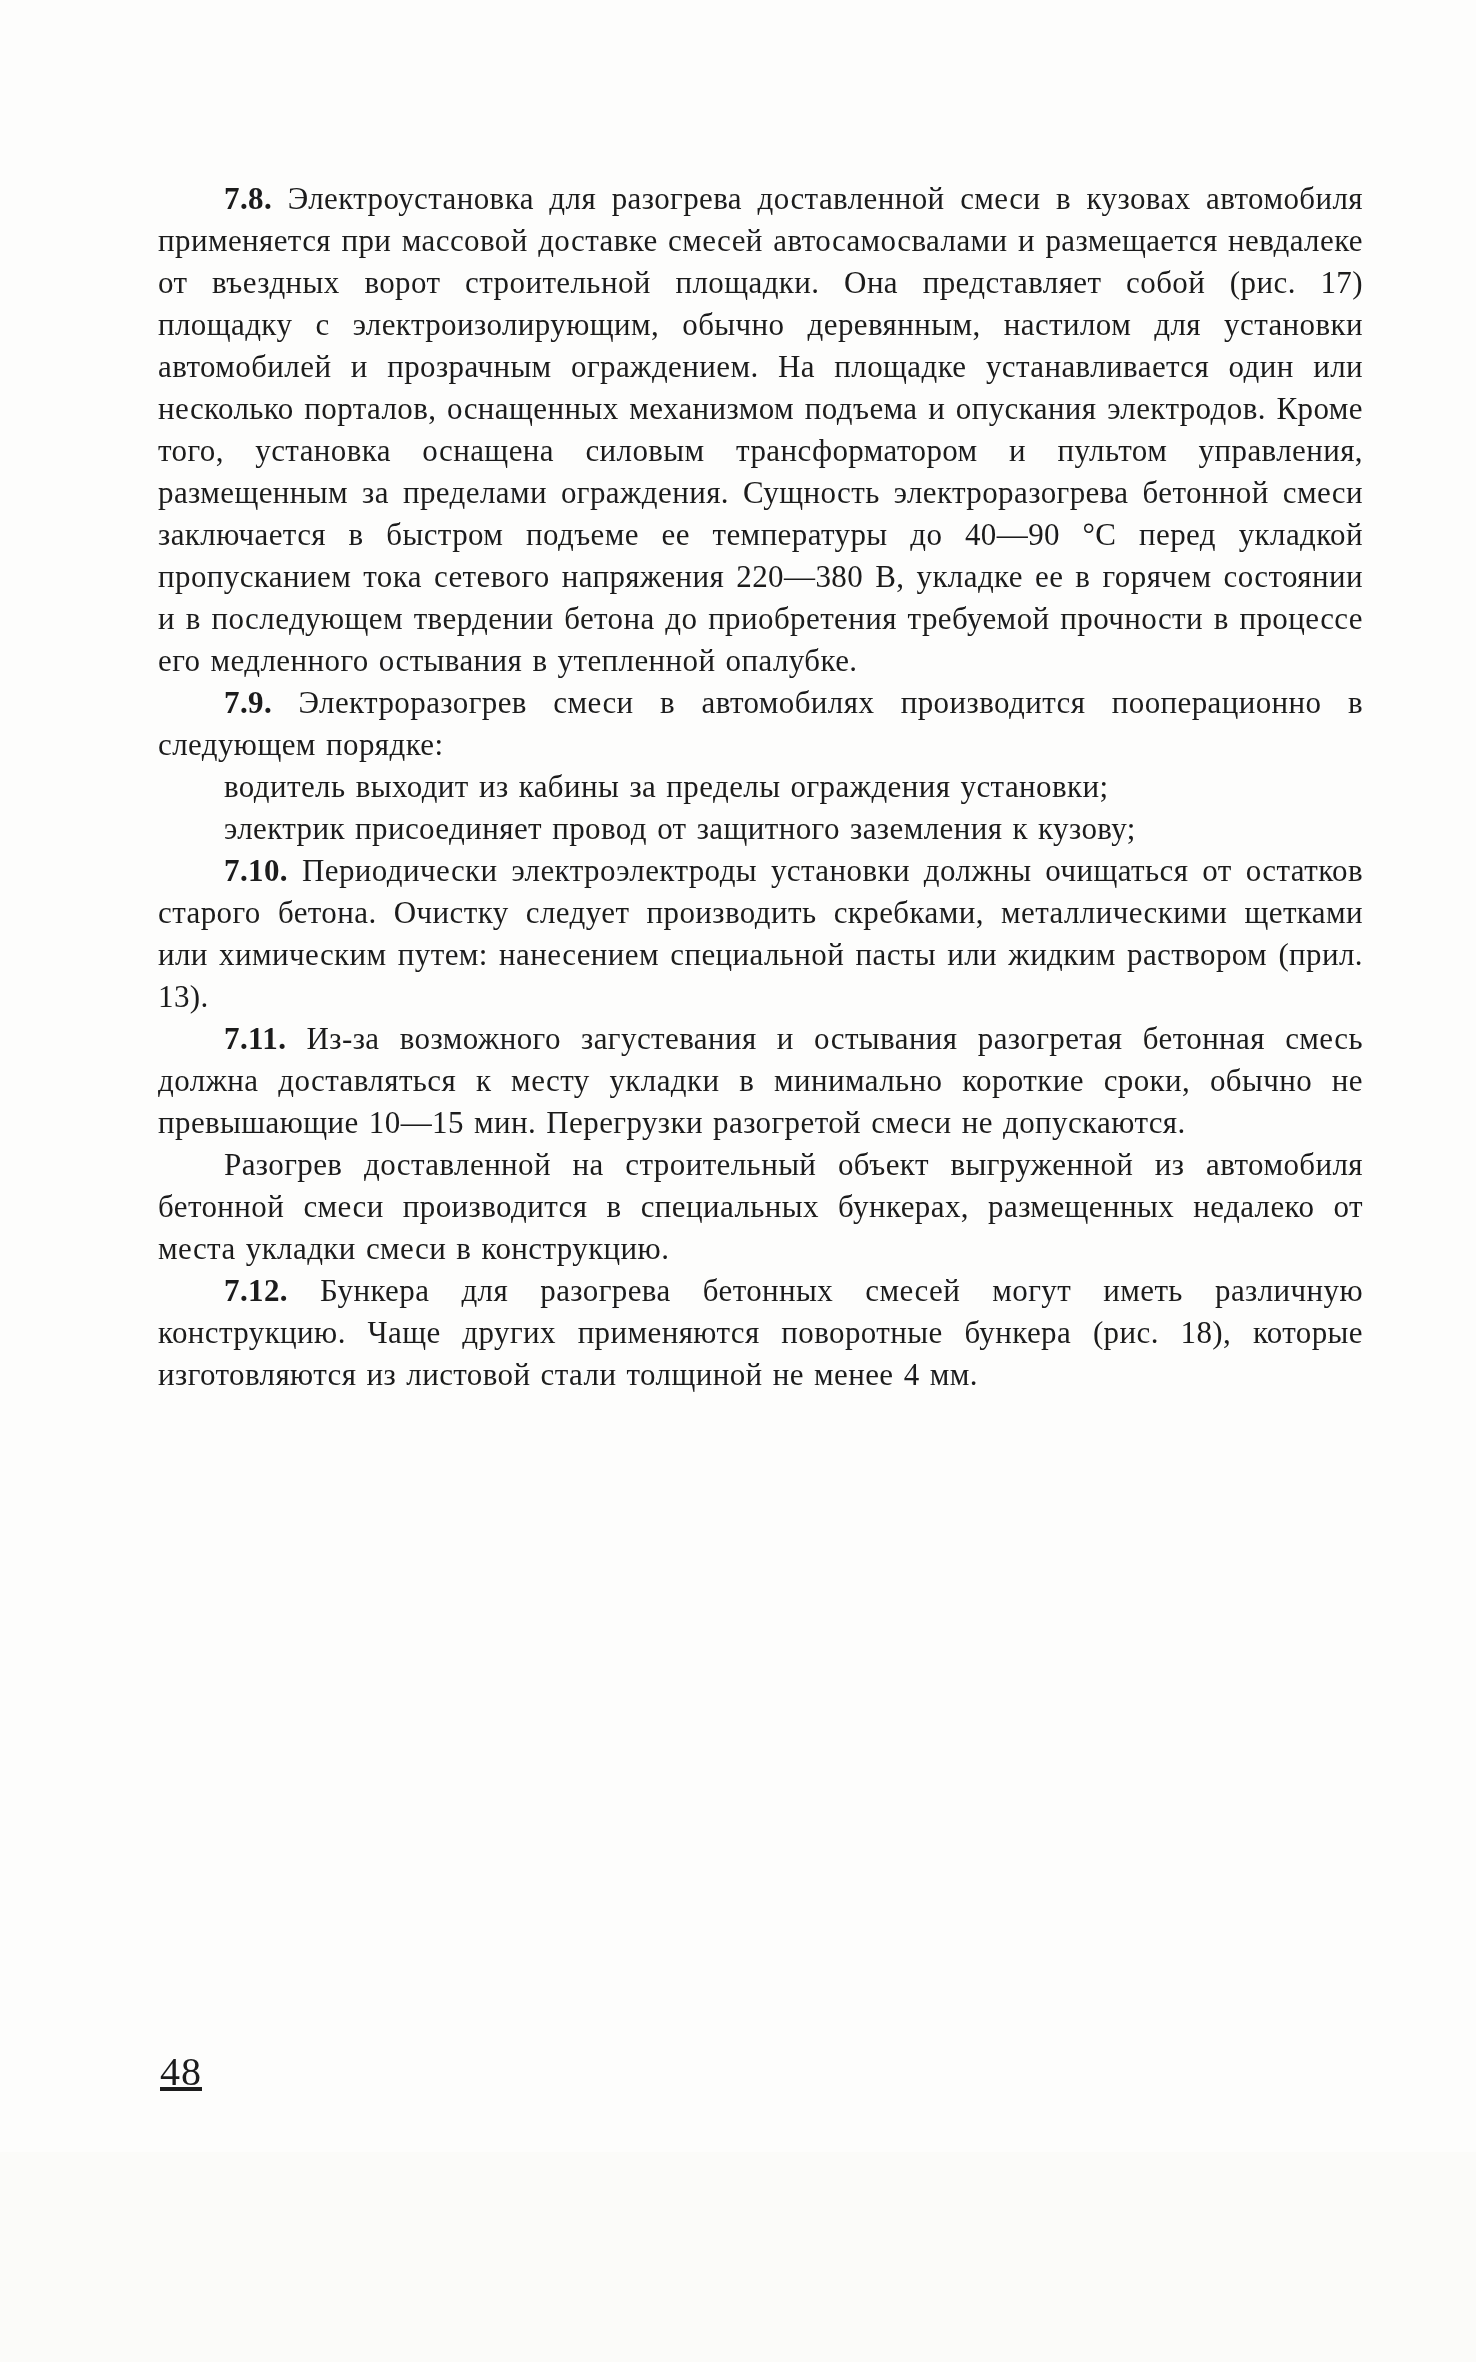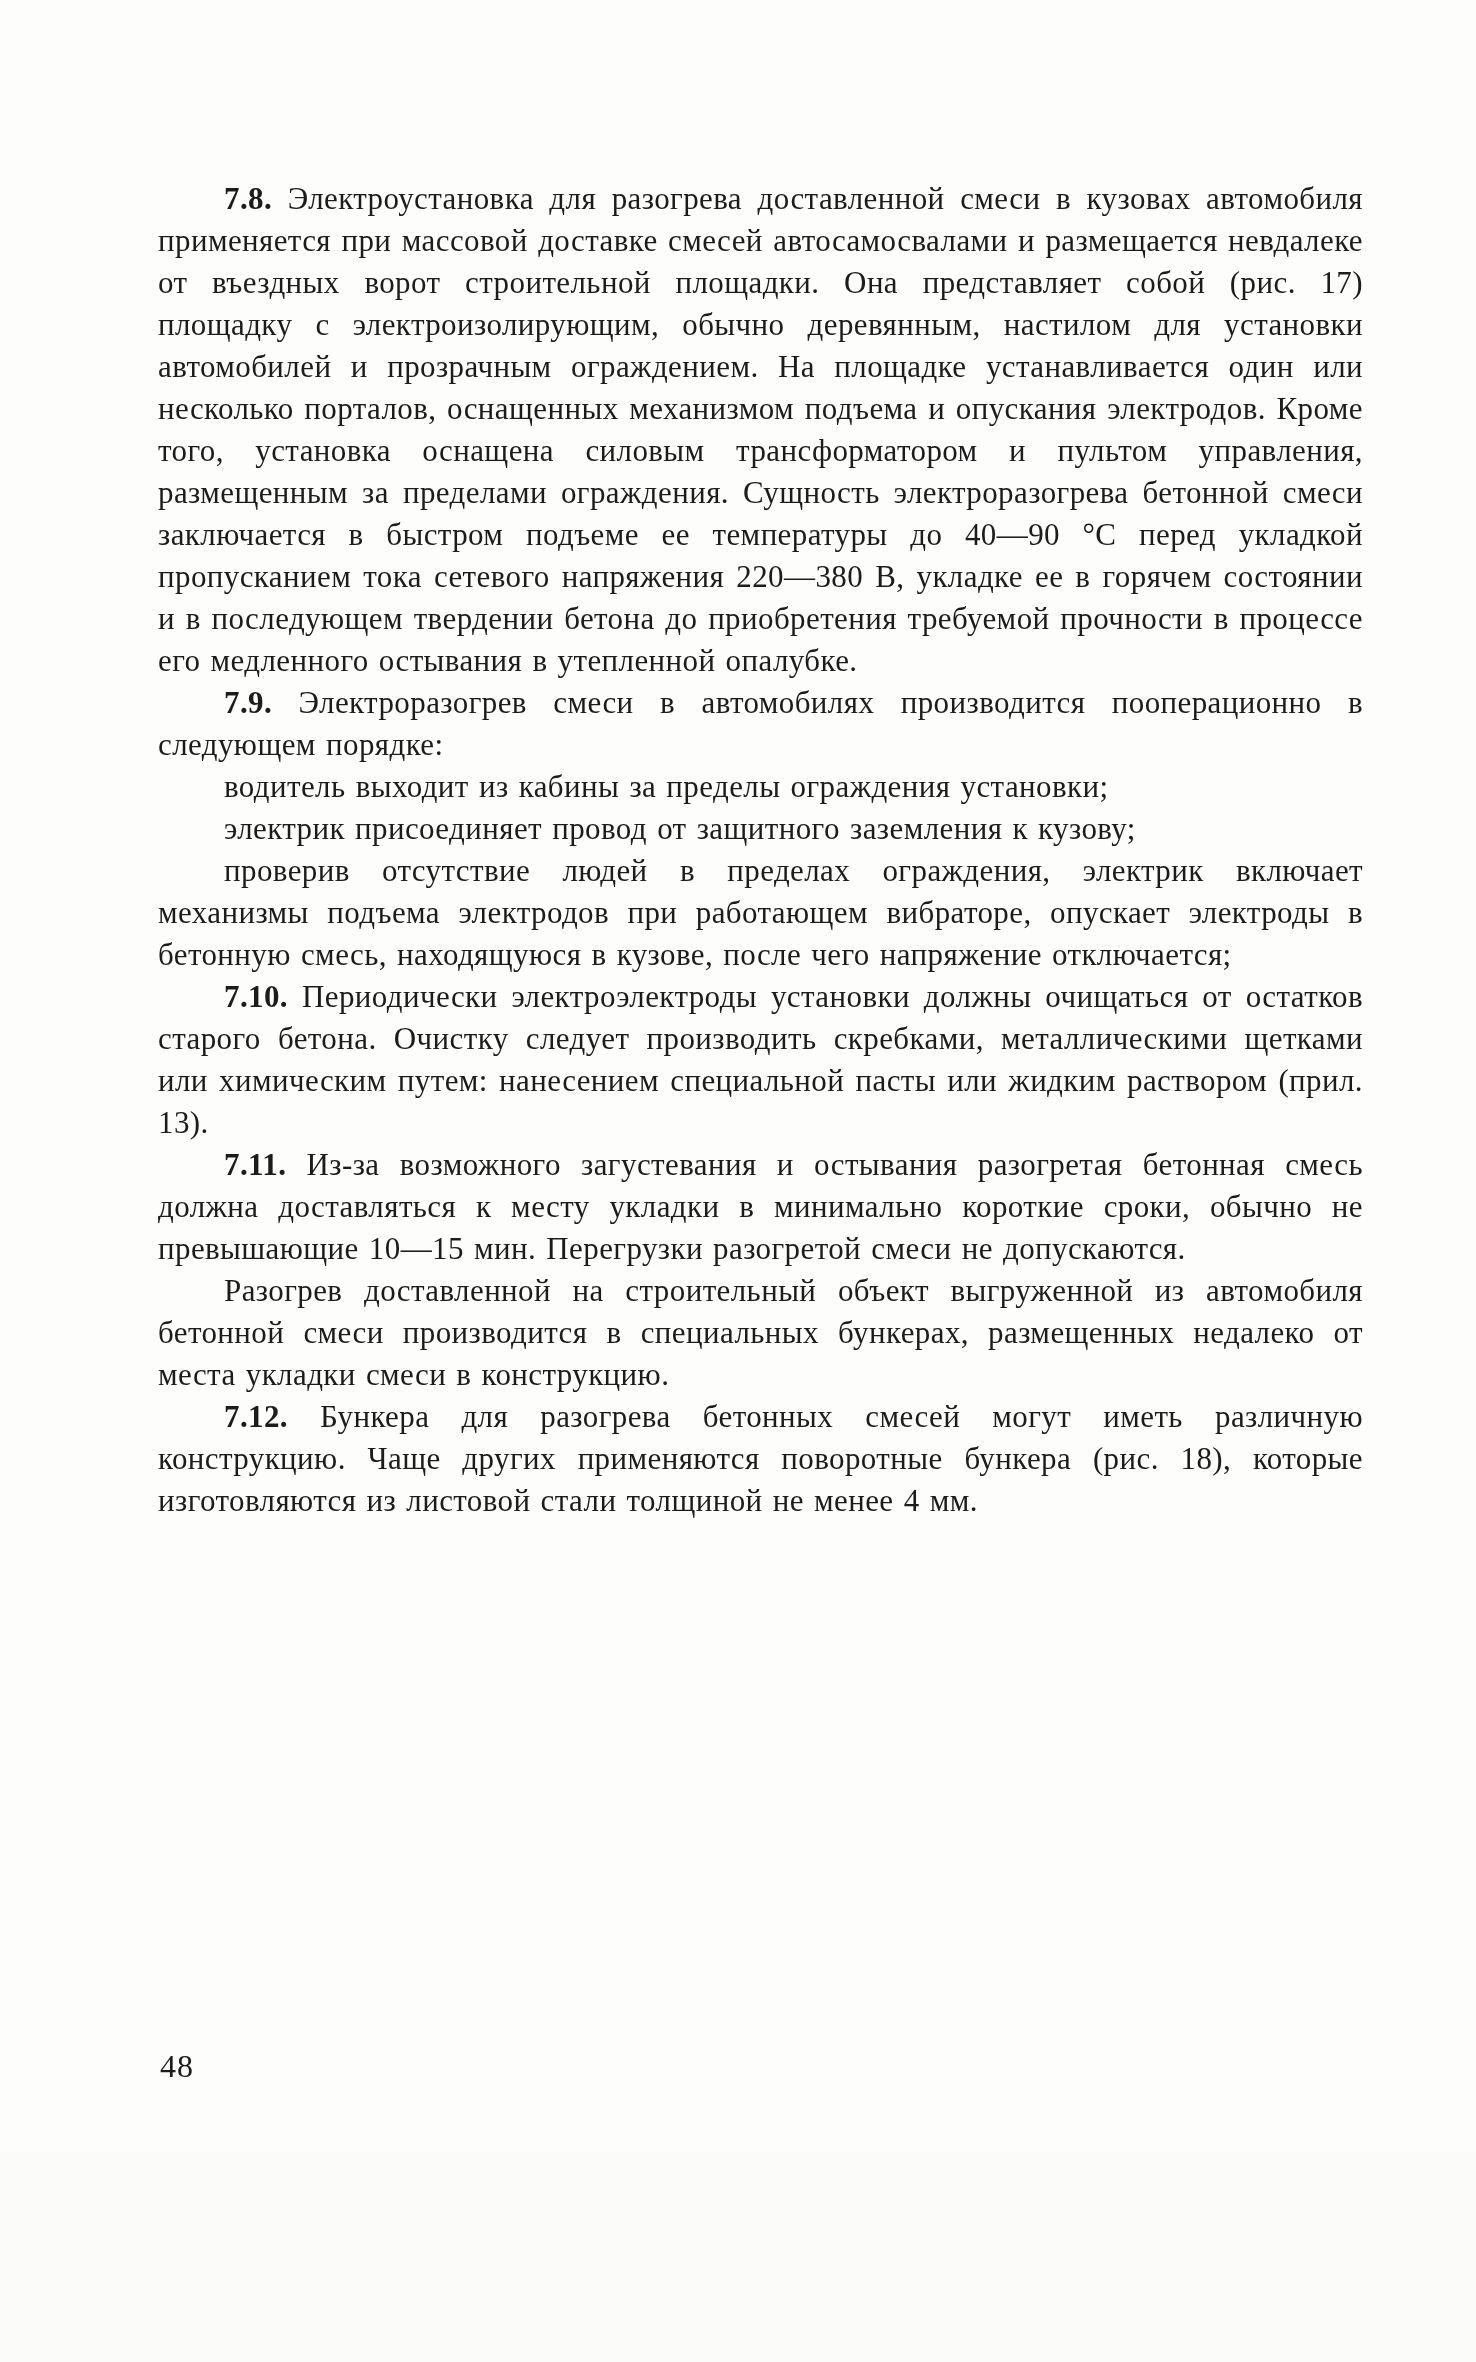--- a/index.html
+++ b/index.html
@@ -33,41 +33,41 @@
     margin: 0;
     text-indent: 66px;
   }
   .clause-number {
     font-weight: bold;
   }
   .page-number {
     position: absolute;
     left: 160px;
     top: 2048px;
-    font-size: 32px;
+    font-size: 40px;
     letter-spacing: 1px;
+    text-decoration: underline;
   }
 </style>
 </head>
 <body>
 
 <div class="page">
 
   <div class="text-block">
 
     <p><b class="clause-number">7.8.</b> <span>Электроустановка для разогрева доставленной смеси в кузовах автомобиля применяется при массовой доставке смесей автосамосвалами и размещается невдалеке от въездных ворот строительной площадки. Она представляет собой (рис. 17) площадку с электроизолирующим, обычно деревянным, настилом для установки автомобилей и прозрачным ограждением. На площадке устанавливается один или несколько порталов, оснащенных механизмом подъема и опускания электродов. Кроме того, установка оснащена силовым трансформатором и пультом управления, размещенным за пределами ограждения. Сущность электроразогрева бетонной смеси заключается в быстром подъеме ее температуры до 40—90 °С перед укладкой пропусканием тока сетевого напряжения 220—380 В, укладке ее в горячем состоянии и в последующем твердении бетона до приобретения требуемой прочности в процессе его медленного остывания в утепленной опалубке.</span></p>
 
     <p><b class="clause-number">7.9.</b> <span>Электроразогрев смеси в автомобилях производится пооперационно в следующем порядке:</span></p>
 
 
     <p><span>водитель выходит из кабины за пределы ограждения установки;</span></p>
 
     <p><span>электрик присоединяет провод от защитного заземления к кузову;</span></p>
 
-    <p><span>проверив отсутствие людей в пределах ограждения, электрик включает механизмы подъема электродов при работающем вибраторе, опускает электроды в бетонную смесь, находящуюся в кузове, после чего напряжение отключается;</span></p>
 
 
     <p><b class="clause-number">7.10.</b> <span>Периодически электроэлектроды установки должны очищаться от остатков старого бетона. Очистку следует производить скребками, металлическими щетками или химическим путем: нанесением специальной пасты или жидким раствором (прил. 13).</span></p>
 
     <p><b class="clause-number">7.11.</b> <span>Из-за возможного загустевания и остывания разогретая бетонная смесь должна доставляться к месту укладки в минимально короткие сроки, обычно не превышающие 10—15 мин. Перегрузки разогретой смеси не допускаются.</span></p>
 
     <p><span>Разогрев доставленной на строительный объект выгруженной из автомобиля бетонной смеси производится в специальных бункерах, размещенных недалеко от места укладки смеси в конструкцию.</span></p>
 
     <p><b class="clause-number">7.12.</b> <span>Бункера для разогрева бетонных смесей могут иметь различную конструкцию. Чаще других применяются поворотные бункера (рис. 18), которые изготовляются из листовой стали толщиной не менее 4 мм.</span></p>
 

